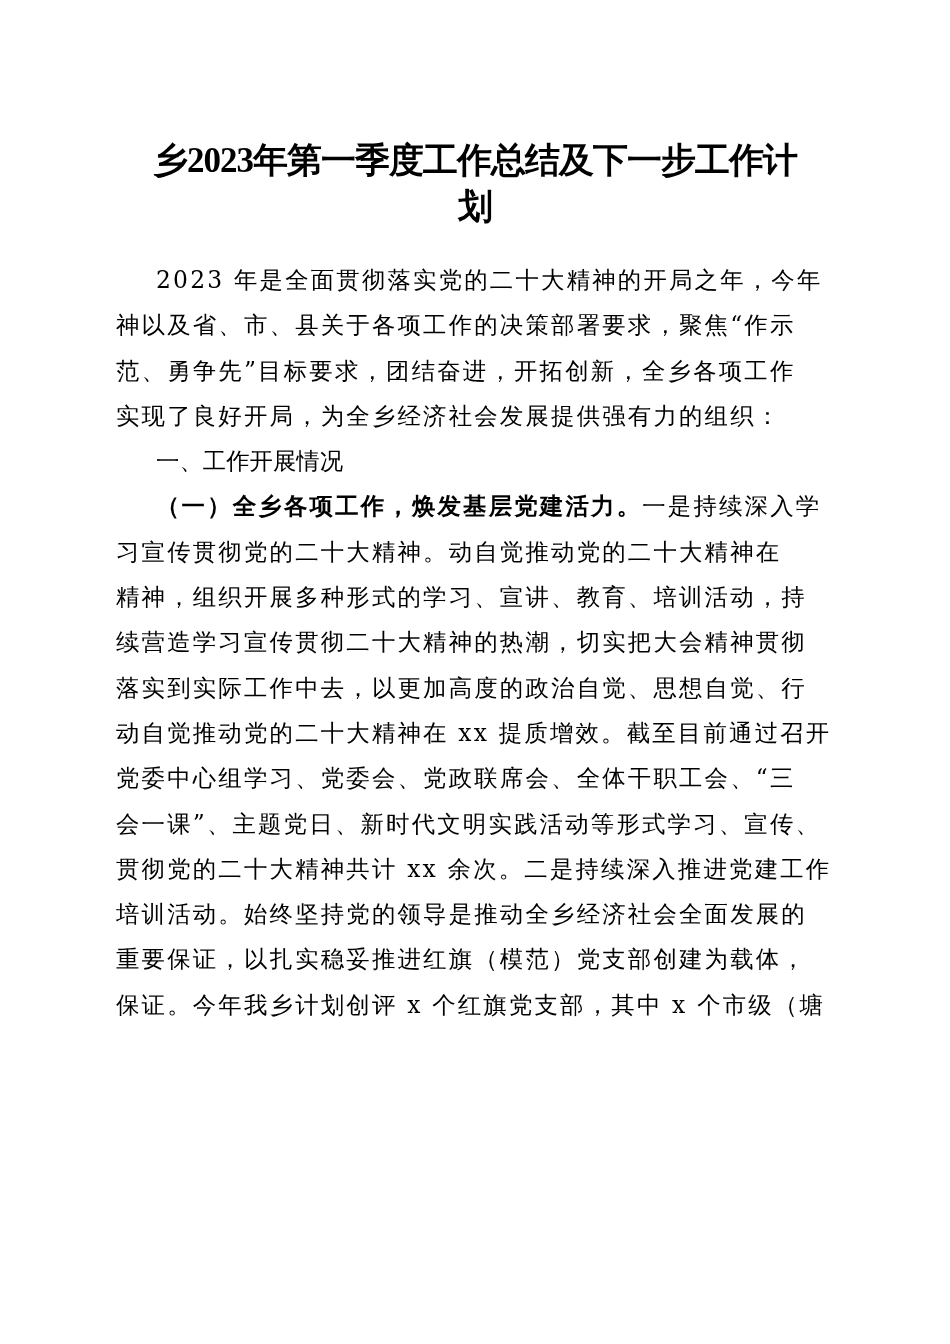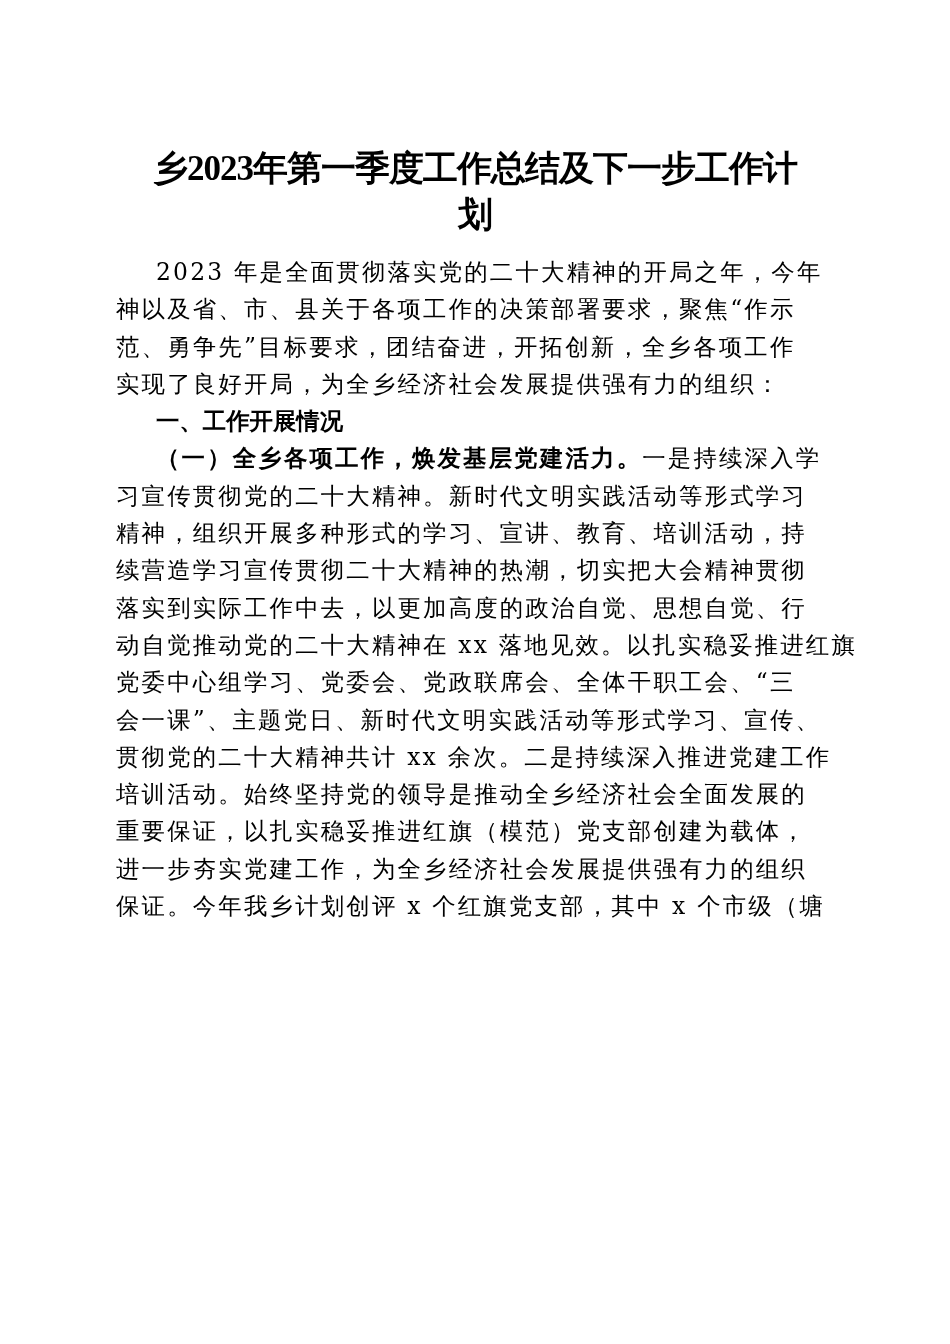--- a/index.html
+++ b/index.html
@@ -18,21 +18,21 @@
       position: absolute;
       left: 0;
       top: 0;
       width: 950px;
       height: 1344px;
       background: #ffffff;
     }
     .title {
       position: absolute;
       left: 115px;
-      top: 146px;
+      top: 138px;
       width: 720px;
       text-align: center;
       font-family: "Liberation Serif", "DejaVu Serif", serif;
       font-weight: bold;
       font-size: 35px;
       line-height: 46px;
       letter-spacing: -1px;
       margin: 0;
     }
     .body {
@@ -43,27 +43,28 @@
       font-family: "DejaVu Serif", "Liberation Serif", serif;
       font-size: 23.4px;
       line-height: 37.3px;
       letter-spacing: 2.2px;
       text-align: justify;
     }
     .body .line {
       display: block;
       white-space: nowrap;
       height: 37.3px;
+      margin-top: 8px;
     }
     .body .line.indent {
       padding-left: 40px;
     }
     .heading1 {
       font-family: "DejaVu Sans", "Liberation Sans", sans-serif;
-      font-weight: bold;
+      font-weight: normal;
       padding-left: 40px;
       letter-spacing: 0px;
     }
     .heading2 {
       font-weight: bold;
     }
   </style>
 </head>
 <body>
 
@@ -76,27 +77,26 @@
 
   <div class="body">
     <span class="line indent">2023 年是全面贯彻落实党的二十大精神的开局之年，今年</span>
     <span class="line">神以及省、市、县关于各项工作的决策部署要求，聚焦“作示</span>
     <span class="line">范、勇争先”目标要求，团结奋进，开拓创新，全乡各项工作</span>
     <span class="line">实现了良好开局，为全乡经济社会发展提供强有力的组织：</span>
 
     <span class="line heading1">一、工作开展情况</span>
 
     <span class="line indent"><span class="heading2">（一）全乡各项工作，焕发基层党建活力。</span><span>一是持续深入学</span></span>
-    <span class="line">习宣传贯彻党的二十大精神。新时代文明实践活动等形式学习</span>
+    <span class="line">习宣传贯彻党的二十大精神。动自觉推动党的二十大精神在</span>
     <span class="line">精神，组织开展多种形式的学习、宣讲、教育、培训活动，持</span>
     <span class="line">续营造学习宣传贯彻二十大精神的热潮，切实把大会精神贯彻</span>
     <span class="line">落实到实际工作中去，以更加高度的政治自觉、思想自觉、行</span>
-    <span class="line">动自觉推动党的二十大精神在 xx 落地见效。以扎实稳妥推进红旗</span>
+    <span class="line">动自觉推动党的二十大精神在 xx 提质增效。截至目前通过召开</span>
     <span class="line">党委中心组学习、党委会、党政联席会、全体干职工会、“三</span>
     <span class="line">会一课”、主题党日、新时代文明实践活动等形式学习、宣传、</span>
     <span class="line">贯彻党的二十大精神共计 xx 余次。二是持续深入推进党建工作</span>
     <span class="line">培训活动。始终坚持党的领导是推动全乡经济社会全面发展的</span>
     <span class="line">重要保证，以扎实稳妥推进红旗（模范）党支部创建为载体，</span>
-    <span class="line">进一步夯实党建工作，为全乡经济社会发展提供强有力的组织</span>
     <span class="line">保证。今年我乡计划创评 x 个红旗党支部，其中 x 个市级（塘</span>
   </div>
 
 </div>
 
 </body></html>

